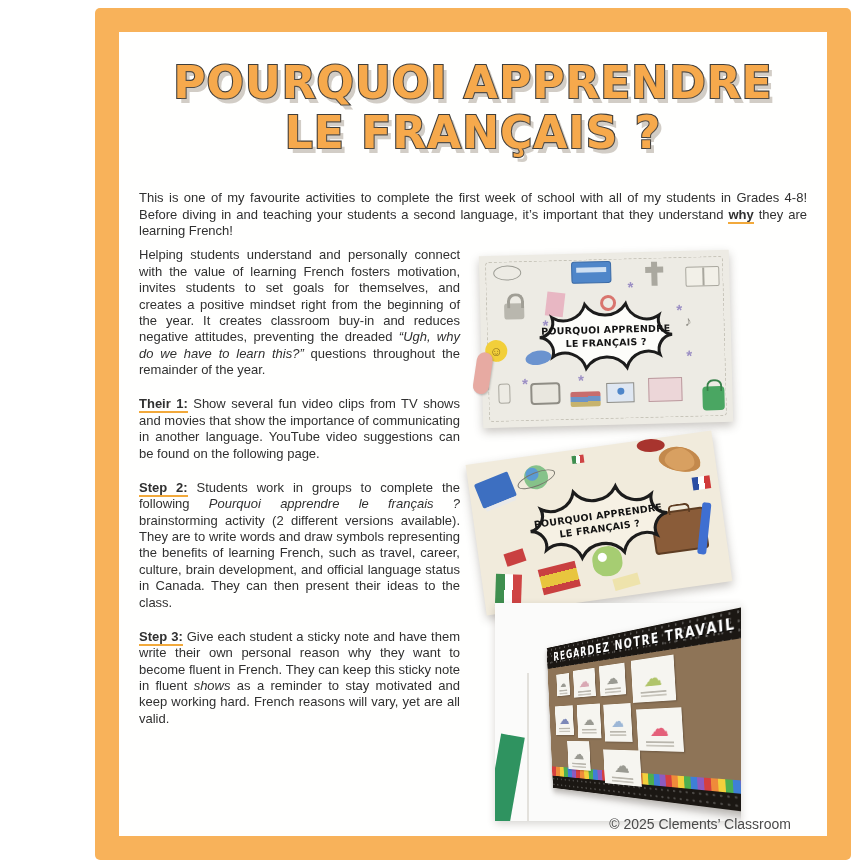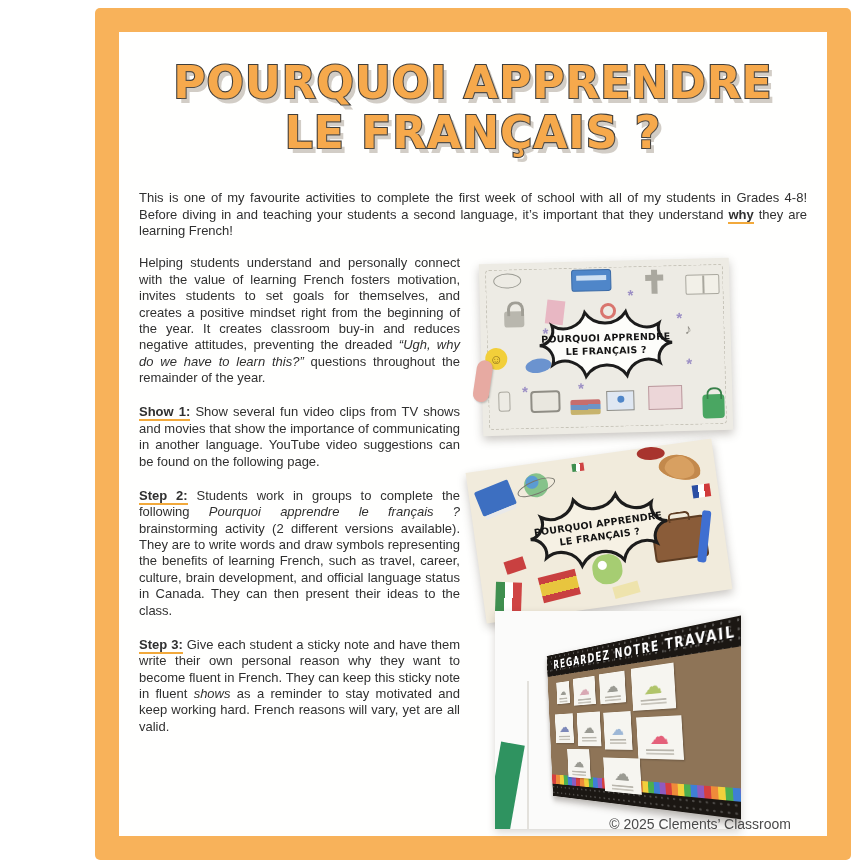--- a/index.html
+++ b/index.html
@@ -16,21 +16,21 @@
   .title-line { font-family:"DejaVu Sans", sans-serif; font-weight:bold; font-size:44px; line-height:1.14;
                 color:var(--title-fill,#F6A94C);
                 -webkit-text-stroke:2.2px var(--title-outline,#403E3B);
                 paint-order:stroke fill;
                 letter-spacing:1px;
                 text-shadow:4px 5px 0 rgba(125,112,95,.35); }
   
   .intro { margin:32px 0 0 0; font-size:13px; line-height:1.26; color:var(--body-text,#303030);
            text-align:justify; }
   .bold-why { font-weight:bold; border-bottom:2.5px solid var(--accent-underline,#F2A93B); }
-  .columns { position:relative; margin-top:16px; }
+  .columns { position:relative; margin-top:8px; }
   .left-col { width:321px; font-size:13px; line-height:1.26; color:var(--body-text,#303030);
               text-align:justify; }
   .left-col p { margin:0 0 18px 0; }
   .step-label { font-weight:bold; border-bottom:2.5px solid var(--accent-underline,#F2A93B); }
   .it { font-style:italic; }
   
   .right-col { position:absolute; left:336px; top:4px; width:286px; height:580px; }
   .photo { position:absolute; box-shadow:0 4px 10px rgba(60,50,40,.28); }
   .photo1 { left:6px; top:2px; width:250px; height:172px; background:var(--paper1,#EDEBE4);
             transform:rotate(-1.5deg); }
@@ -174,21 +174,21 @@
         <div class="title-line">LE FRANÇAIS ?</div>
       </div>
 
       <p class="intro"><span>This is one of my favourite activities to complete the first week of school with all of my students in Grades 4-8! Before diving in and teaching your students a second language, it’s important that they understand </span><span class="bold-why">why</span><span> they are learning French!</span></p>
 
       <div class="columns">
         <div class="left-col">
           <p><span>Helping students understand and personally connect with the value of learning French fosters motivation, invites students to set goals for themselves, and creates a positive mindset right from the beginning of the year. It creates classroom buy-in and reduces negative attitudes, preventing the dreaded </span><span class="it">“Ugh, why do we have to learn this?”</span><span> questions throughout the remainder of the year.</span></p>
 
 
-          <p><span class="step-label">Show 1:</span><span> Show several fun video clips from TV shows and movies that show the importance of communicating in another language.  YouTube video suggestions can be found on the following page.</span></p>
+          <p><span class="step-label">Their 1:</span><span> Show several fun video clips from TV shows and movies that show the importance of communicating in another language.  YouTube video suggestions can be found on the following page.</span></p>
 
           <p><span class="step-label">Step 2:</span><span> Students work in groups to complete the following </span><span class="it">Pourquoi apprendre le français ?</span><span> brainstorming activity (2 different versions available). They are to write words and draw symbols representing the benefits of learning French, such as travel, career, culture, brain development, and official language status in Canada. They can then present their ideas to the class.</span></p>
 
           <p><span class="step-label">Step 3:</span><span> Give each student a sticky note and have them write their own personal reason why they want to become fluent in French. They can keep this sticky note in fluent </span><span class="it">shows</span><span> as a reminder to stay motivated and keep working hard. French reasons will vary, yet are all valid.</span></p>
         </div>
 
         <div class="right-col">
 
           <div class="photo photo1">
             <div class="squiggle-border"></div>

